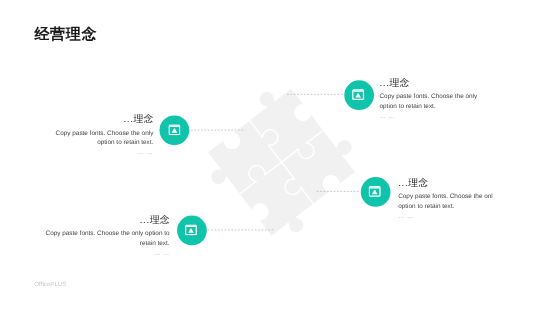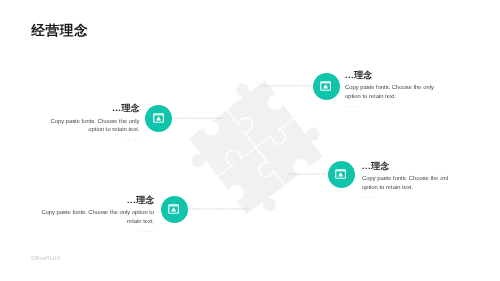--- a/index.html
+++ b/index.html
@@ -9,21 +9,21 @@
   .bg-puzzle{position:absolute;left:0;top:0;width:500px;height:281px;}
   .connectors{position:absolute;left:0;top:0;width:500px;height:281px;}
   .title{position:absolute;left:31.3px;top:24.1px;font-size:13.7px;font-weight:bold;
          color:#1a1a1a;letter-spacing:0.55px;line-height:1;}
 
   .node{position:absolute;width:27px;height:27px;border-radius:50%;background:#10c3ab;
         display:flex;align-items:center;justify-content:center;}
   .node svg{display:block;}
 
   .blk{position:absolute;}
-  .blk .hd{font-size:9.0px;font-weight:bold;color:#1d1d1d;line-height:1;white-space:nowrap;}
+  .blk .hd{font-size:9.0px;font-weight:normal;color:#1d1d1d;line-height:1;white-space:nowrap;}
   .ell{font-size:9px;letter-spacing:0.55px;color:#1d1d1d;}
   .blk .bd{font-size:5.82px;color:#3d3d3d;line-height:8.5px;font-weight:500;}
   .blk .tiny{font-size:5.6px;color:#b4b4b4;letter-spacing:0.45px;line-height:1;}
 
   .r{text-align:right;}
   .l{text-align:left;}
 
   .footer-left{position:absolute;left:31.2px;top:255.7px;font-size:5.45px;color:#c6c6c6;letter-spacing:0.08px;}
   .footer-right{position:absolute;left:462.6px;top:256.1px;font-size:6.8px;color:#8e8e8e;}
 </style>

